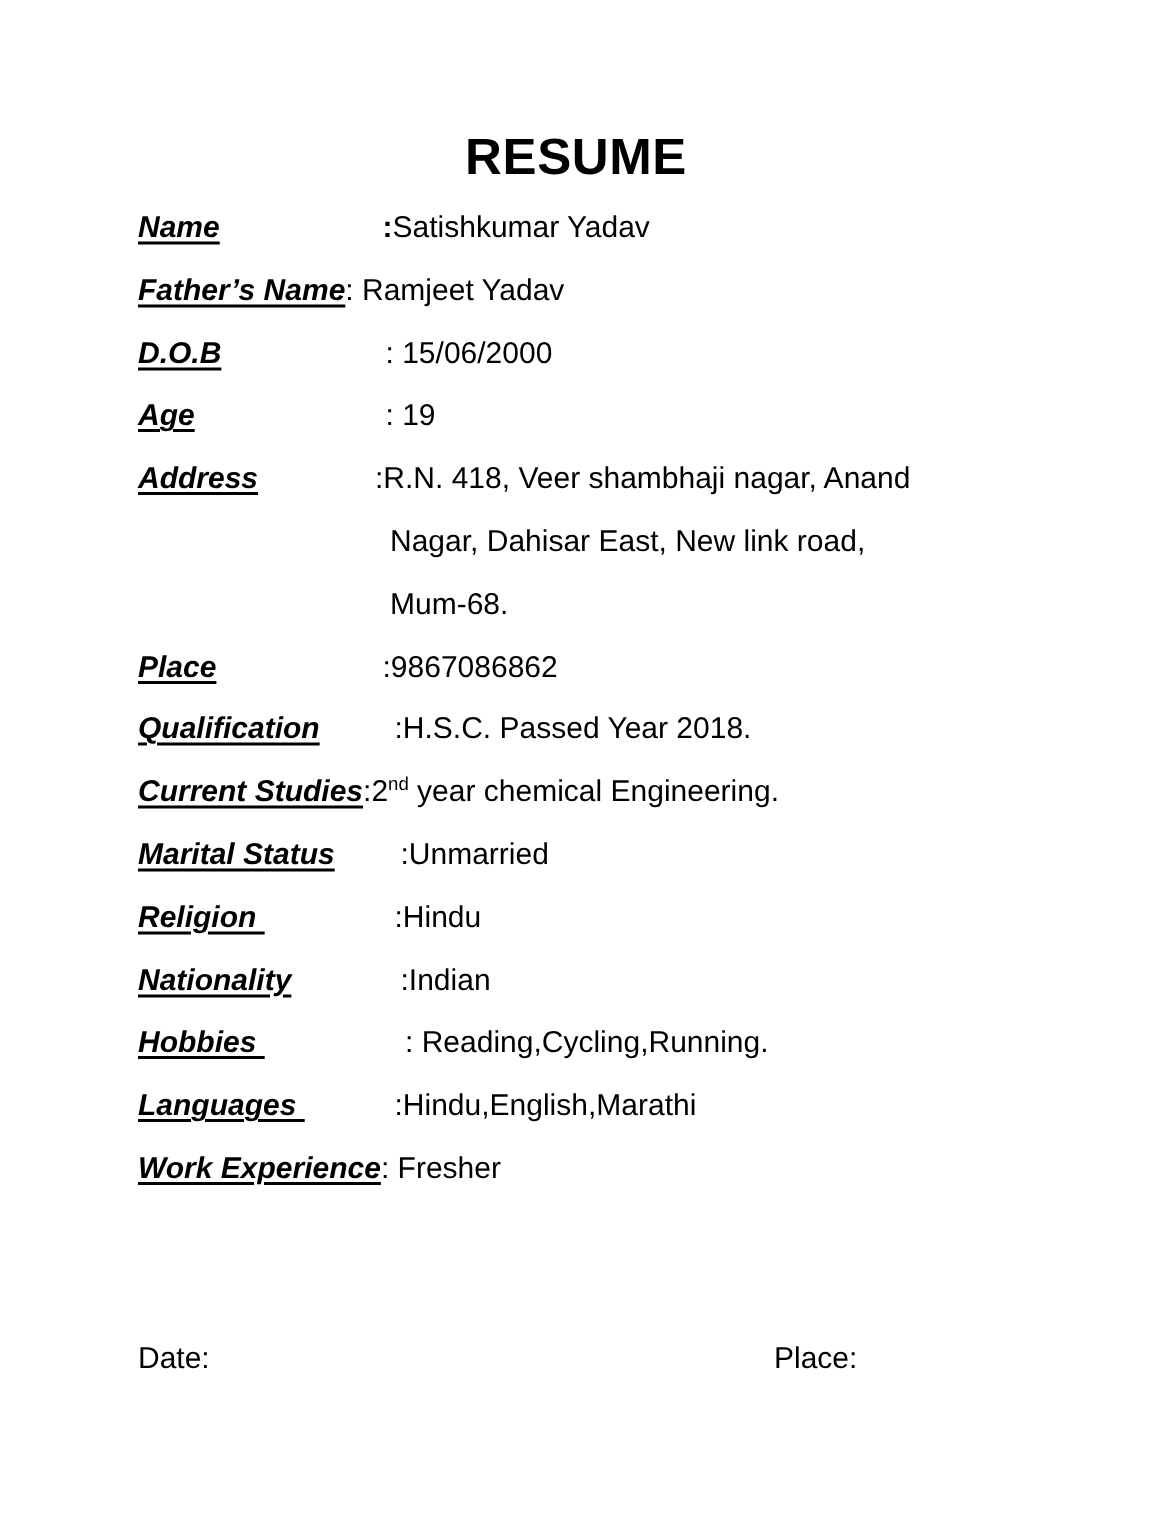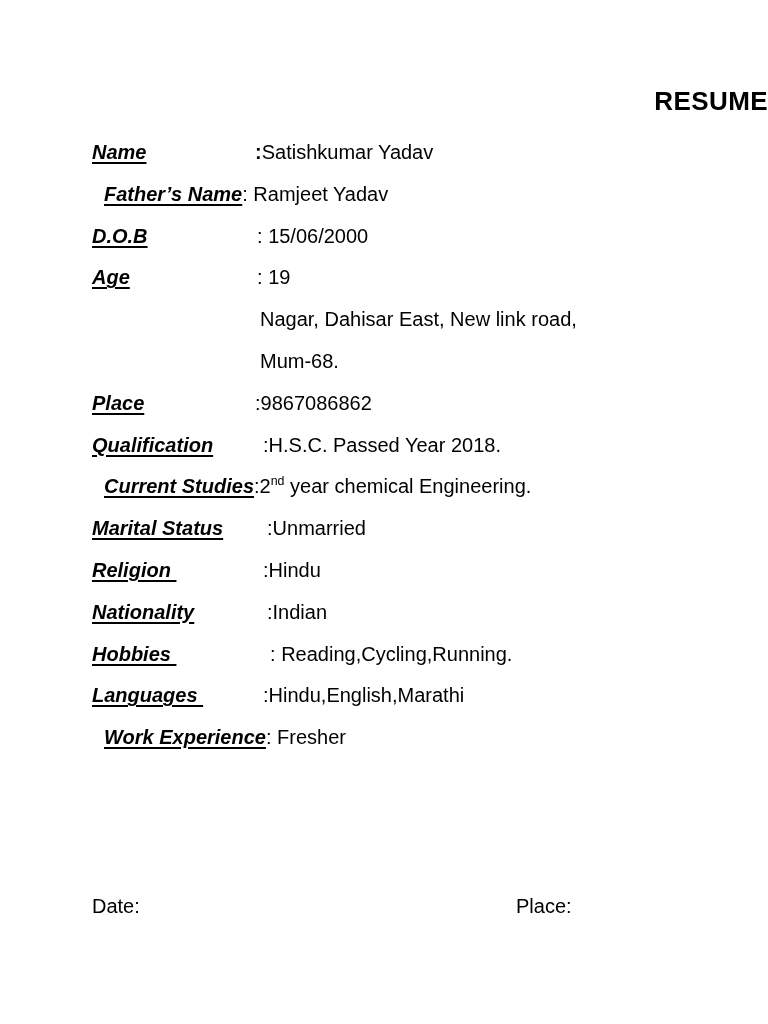--- a/index.html
+++ b/index.html
@@ -23,22 +23,22 @@
     inset: 0;
     background: #ffffff;
   }
 
   
   .doc-title {
     position: absolute;
     top: 88px;
     left: 0;
     width: 768px;
-    text-align: right;
-    font-size: 26px;
+    text-align: center;
+    font-size: 34px;
     font-weight: bold;
     letter-spacing: 0.4px;
     line-height: 1;
   }
 
   
   .fields {
     position: absolute;
     top: 139px;
     left: 92px;
@@ -59,21 +59,20 @@
     top: 0;
     font-weight: bold;
     text-decoration: underline;
     text-underline-offset: 3px;
     text-decoration-thickness: 1.6px;
     white-space: pre;
     font-style: italic;
   }
   .field-row.tight {
     white-space: nowrap;
-    margin-left: 12px;
   }
   .field-row.tight .field-label {
     position: static;
     display: inline;
   }
 
   .field-value {
     position: absolute;
     top: 0;
     font-weight: normal;
@@ -146,20 +145,24 @@
       <span class="field-label">D.O.B</span>
       <span class="field-value v-165"><span>: </span><span>15/06/2000</span></span>
     </div>
 
     <div class="field-row">
       <span class="field-label">Age</span>
       <span class="field-value v-165"><span>: </span><span>19</span></span>
     </div>
 
 
+    <div class="field-row">
+      <span class="field-label">Address</span>
+      <span class="field-value v-158"><span>:</span><span>R.N. 418, Veer shambhaji nagar, Anand</span></span>
+    </div>
 
     <div class="addr-cont">
       <span class="field-value">Nagar, Dahisar East, New link road,</span>
     </div>
 
     <div class="addr-cont">
       <span class="field-value">Mum-68.</span>
     </div>
 
     <div class="field-row">

